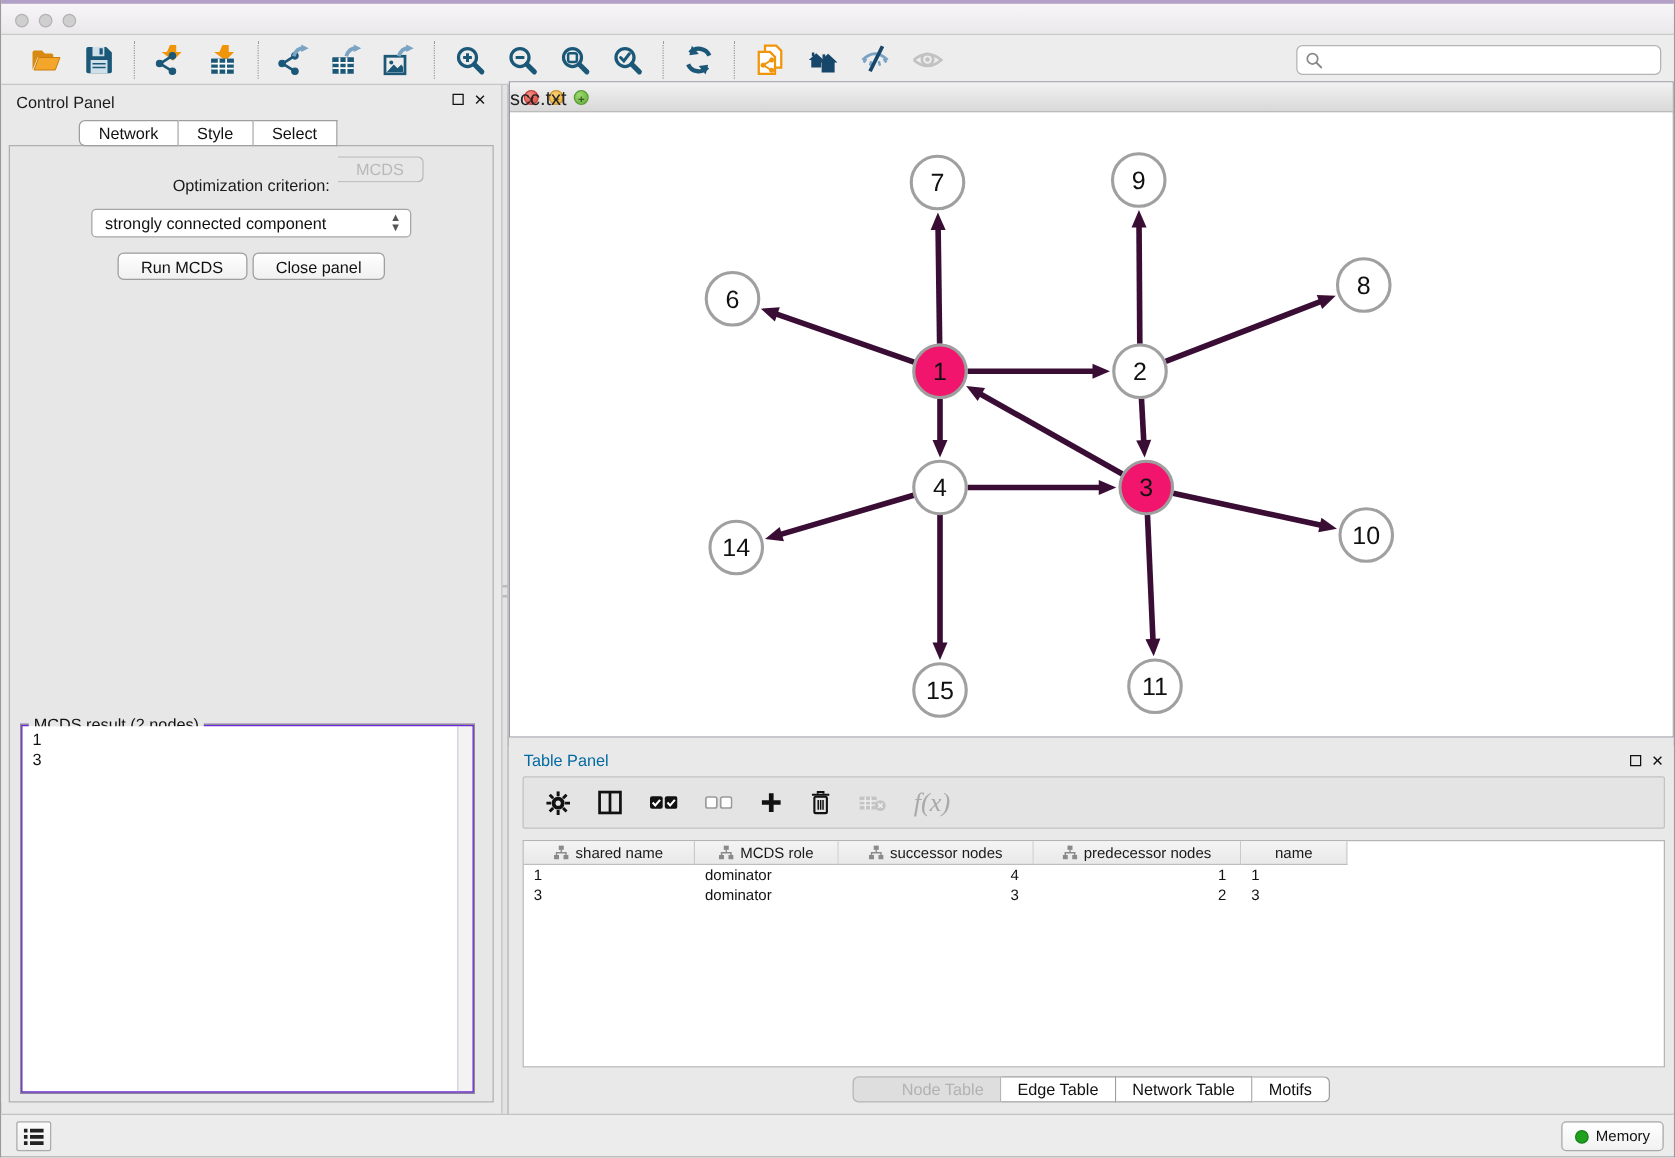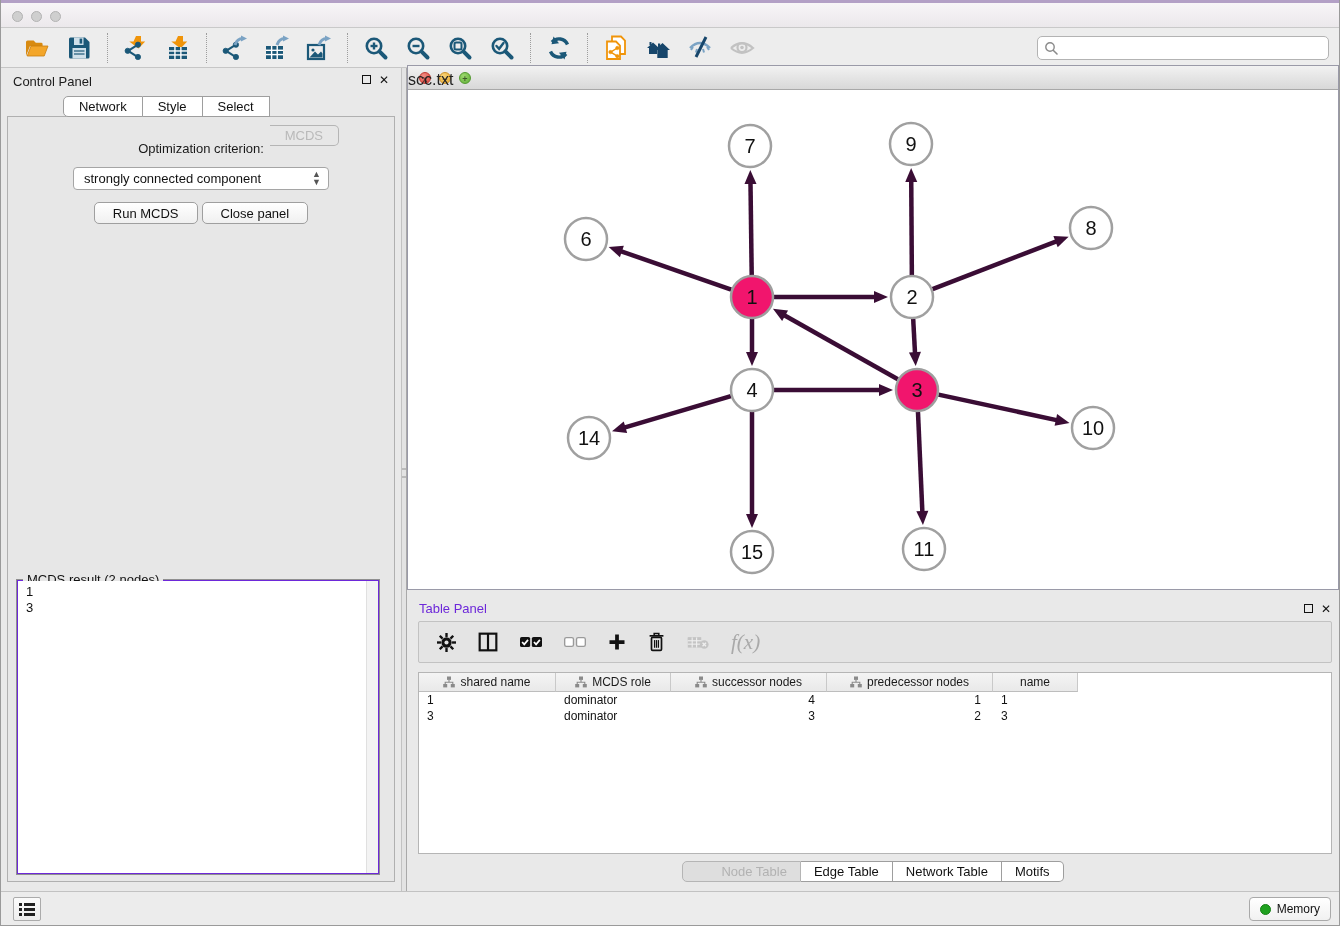--- a/index.html
+++ b/index.html
@@ -65,21 +65,21 @@
   .nt-dot { position:absolute; top:5.5px; width:12px; height:12px; border-radius:50%;
     font-size:9px; line-height:12px; text-align:center; color:rgba(0,0,0,.55); font-weight:bold; cursor:default; }
   #nt-close { left:11px; background:radial-gradient(circle at 35% 30%, #f08f86, #df4138); border:1px solid #c23a32; }
   #nt-min   { left:31px; background:radial-gradient(circle at 35% 30%, #f7d379, #e9aa2e); border:1px solid #cf9327; }
   #nt-zoom  { left:51px; background:radial-gradient(circle at 35% 30%, #9ed96e, #5fae36); border:1px solid #53992f; }
   #net-title { position:absolute; left:0; right:0; top:5px; text-align:left; font-size:16px; color:#222; }
   #net-canvas { position:absolute; left:0; top:24px; width:930px; height:499px; background:#fff; }
 
   
   #table-panel { position:absolute; left:406px; top:597px; width:932px; height:293px; background:#e9e9e9; }
-  #tp-header { position:absolute; left:12px; top:4px; font-size:13px; color:#6d28d9; }
+  #tp-header { position:absolute; left:12px; top:4px; font-size:13px; color:#0369a1; }
   #tp-float { right:26px; } #tp-close { right:8px; font-weight:bold; }
   #tp-toolbar { position:absolute; left:11px; right:7px; top:24px; height:42px; background:#e4e4e4;
     border:1px solid #c2c2c2; border-radius:2px; display:flex; align-items:center; gap:22px; padding-left:18px; }
   .tp-icon { display:flex; align-items:flex-end; justify-content:center; cursor:default; }
   #tp-table { position:absolute; left:11px; right:7px; top:75px; bottom:36px; background:#fff; border:1px solid #b5b5b5; overflow:hidden; }
   #tp-head { display:flex; height:19px; font-size:12px; color:#1a1a1a; }
   .th-cell { background:linear-gradient(#f4f4f4,#e9e9e9); border-right:1px solid #c9c9c9; border-bottom:1px solid #bdbdbd;
     display:flex; align-items:center; justify-content:center; gap:5px; cursor:default; }
   .tr-row { display:flex; height:16px; font-size:12px; color:#111; }
   .td-cell { padding:1px 6px 0 8px; white-space:nowrap; overflow:hidden; }

